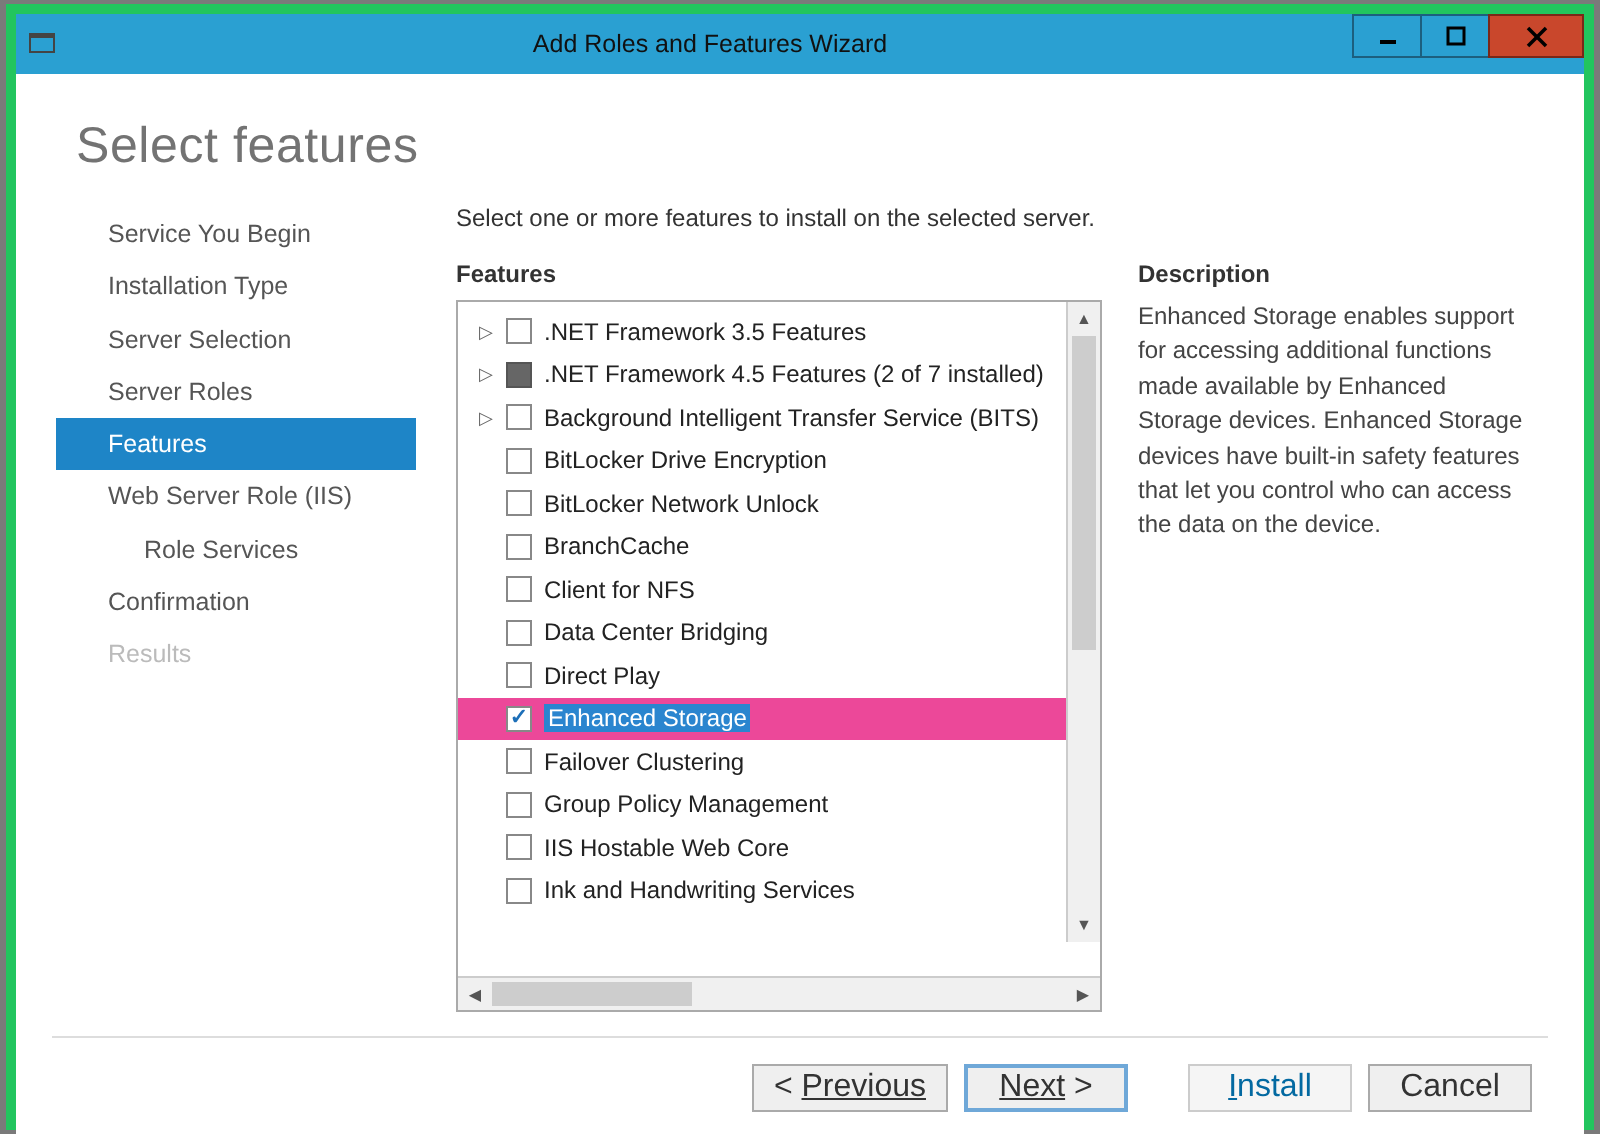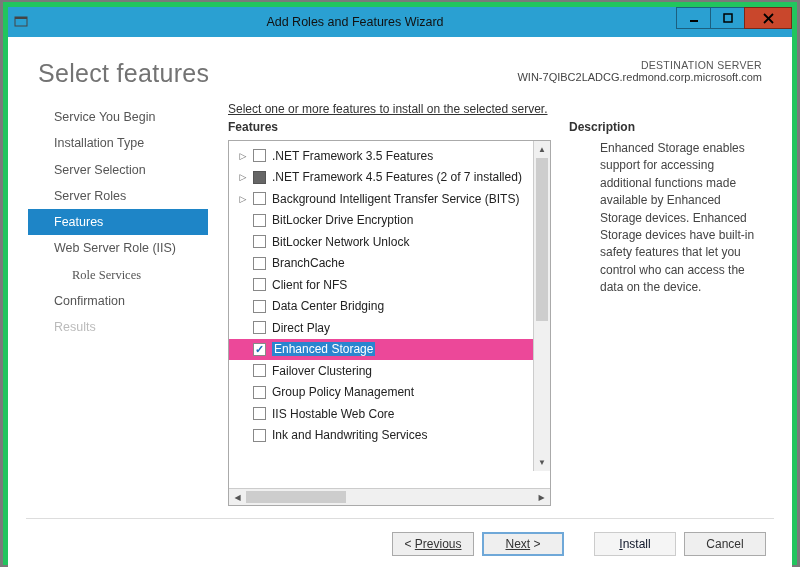--- a/index.html
+++ b/index.html
@@ -13,25 +13,25 @@
   .winbtn.close { background:#c9472c; border-color:#7a2718; color:#000; width:48px;}
   .winbtn:not(:last-child){ border-right:none; }
   .header { display:flex; justify-content:space-between; align-items:flex-start; padding:22px 30px 10px 30px; }
   .h1 { color:#737373; font-size:25px; font-weight:300; letter-spacing:0.3px; }
   .dest { text-align:right; font-size:10.5px; color:#555; }
   .dest .lbl { color:#555; letter-spacing:0.3px; }
   .dest .srv { color:#444; font-size:11px; }
   .body { display:flex; padding:0 28px 12px 20px; height:420px; }
   .nav { width:180px; padding-top:6px; }
   .nav-item { font-size:12.5px; color:#555; padding:5px 0 5px 26px; cursor:default; line-height:1.3;}
-  .nav-item.sub { padding-left:44px;font-family:Liberation Serif, serif; }
+  .nav-item.sub { padding-left:44px; }
   .nav-item.active { background:#1e85c7; color:#fff; }
   .nav-item.disabled { color:#bbb; }
   .main { flex:1; display:flex; flex-direction:column; padding-left:20px;}
-  .instr { font-size:12px; color:#333; margin:4px 0 4px;text-decoration:underline; }
+  .instr { font-size:12px; color:#333; margin:4px 0 14px; }
   .cols { display:flex; flex:1; gap:18px; min-height:0;}
   .listcol { flex:1; display:flex; flex-direction:column; min-width:0;}
   .lbl2 { font-size:12px; font-weight:600; color:#333; margin-bottom:6px; }
   .listbox { border:1px solid #aaa; flex:1; display:flex; flex-direction:column; background:#fff; position:relative; min-height:0;}
   .listinner { flex:1; overflow:hidden; position:relative; }
   .rows { position:absolute; inset:0; overflow:hidden; padding:4px 0 0 0;}
   .row { display:flex; align-items:center; height:21.5px; font-size:12px; color:#222; padding-left:8px; white-space:nowrap;}
   .row .exp { width:12px; font-size:9px; color:#666; text-align:center;}
   .row .cb { width:13px; height:13px; border:1px solid #888; margin:0 6px 0 4px; display:flex; align-items:center; justify-content:center; background:#fff;}
   .row .cb.filled { background:#666; border-color:#555; }
@@ -40,25 +40,25 @@
   .row.sel .txt { background:#2a85cf; color:#fff; padding:0 2px; }
   .vscroll { position:absolute; right:0; top:0; bottom:17px; width:17px; border-left:1px solid #ccc; background:#f0f0f0; display:flex; flex-direction:column;}
   .sbtn { height:17px; background:#f0f0f0; display:flex; align-items:center; justify-content:center; font-size:8px; color:#555;}
   .strack { flex:1; position:relative; }
   .sthumb { position:absolute; left:2px; right:2px; top:0; height:55%; background:#cdcdcd; }
   .hscroll { height:17px; border-top:1px solid #ccc; background:#f0f0f0; display:flex; }
   .hscroll .sbtn { width:17px; height:100%; }
   .hscroll .strack { flex:1; position:relative; }
   .hscroll .sthumb { position:absolute; top:2px; bottom:2px; left:0; width:35%; height:auto; background:#cdcdcd;}
   .desccol { width:195px; }
-  .desc { font-size:12px; color:#444; line-height:1.45;margin-left:31px; }
+  .desc { font-size:12px; color:#444; line-height:1.45; }
   .footer { height:50px; border-top:0; display:flex; justify-content:flex-end; align-items:center; gap:8px; padding:0 26px 0 0; background:#fff;}
   .sep { height:1px; background:#ddd; margin:0 18px; }
-  .btn { min-width:82px; height:24px; font-size:12px; background:#efefef; border:1px solid #aaa; color:#333; padding:0 10px; cursor:default;}
-  .btn.disabled { color:#0f172a; border-color:#ccc; background:#f5f5f5;text-align:center; }
+  .btn { min-width:82px; height:24px; font-size:16px; background:#efefef; border:1px solid #aaa; color:#333; padding:0 10px; cursor:default;}
+  .btn.disabled { color:#0369a1; border-color:#ccc; background:#f5f5f5;text-align:center; }
   .btn.default { border:2px solid #6fa8d8; padding:0 9px;}
   .btn .ul { text-decoration:underline; }
 </style>
 </head>
 <body>
 
 <div class="window">
   <div class="titlebar">
     <span class="icon">
       <svg width="14" height="14" viewBox="0 0 14 14">
@@ -82,24 +82,20 @@
           <svg width="11" height="11">
             <line x1="1" y1="1" x2="10" y2="10" stroke="#000" stroke-width="1.8"></line>
             <line x1="10" y1="1" x2="1" y2="10" stroke="#000" stroke-width="1.8"></line>
           </svg>
         </div>
     </div>
   </div>
 
   <div class="header">
     <div class="h1">Select features</div>
-    <div class="dest">
-      <div class="lbl">DESTINATION SERVER</div>
-      <div class="srv">WIN-7QIBC2LADCG.redmond.corp.microsoft.com</div>
-    </div>
   </div>
 
   <div class="body">
     <div class="nav" id="nav">
         <div class="nav-item">Service You Begin</div>
         <div class="nav-item">Installation Type</div>
         <div class="nav-item">Server Selection</div>
         <div class="nav-item">Server Roles</div>
         <div class="nav-item active">Features</div>
         <div class="nav-item">Web Server Role (IIS)</div>

